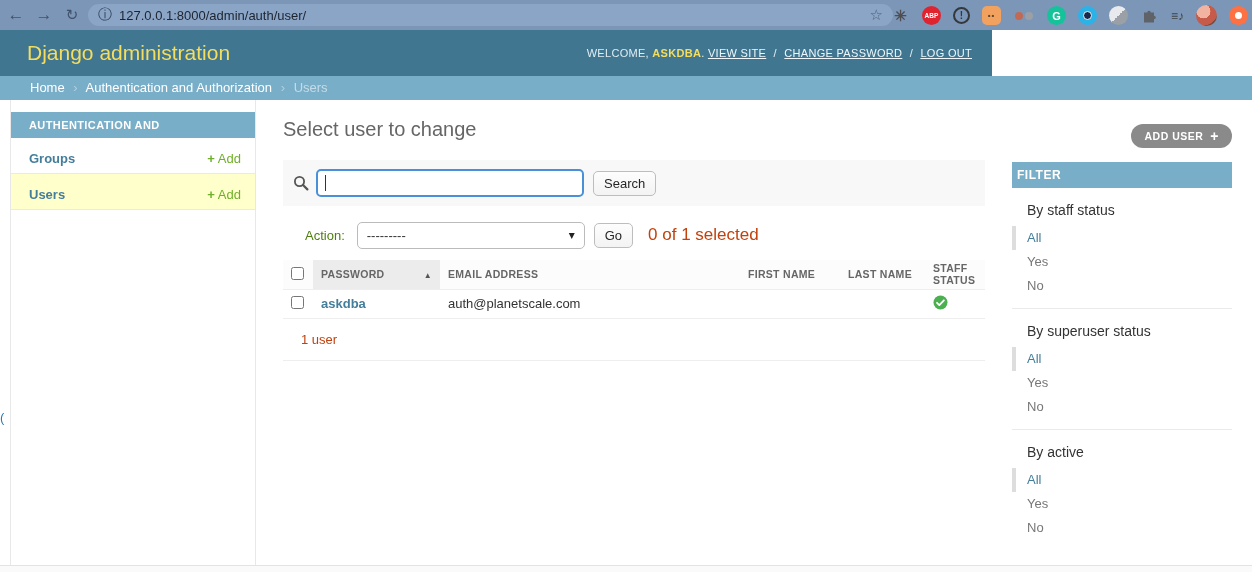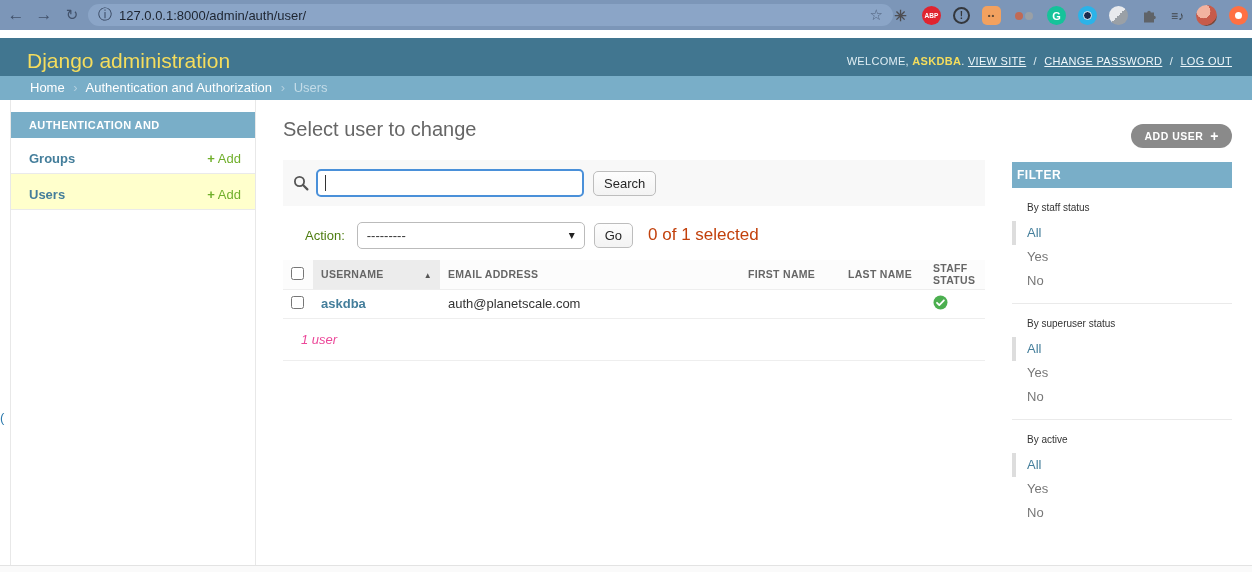--- a/index.html
+++ b/index.html
@@ -33,21 +33,21 @@
   .ext-eye { background:#2bb3e8; position:relative; }
   .eye-core { width:9px; height:9px; border-radius:50%; background:#1b2a4a; border:1.5px solid #e8f6ff; }
   .ext-orb { background:linear-gradient(135deg,#e8eaed 50%,#9aa0a6 50%); }
   .ext-puzzle svg { display:block; }
   .ext-playlist { color:#3f4348; font-size:12px; font-weight:bold; width:auto; }
   .ext-avatar { background:radial-gradient(circle at 35% 30%, #f2b3a0 0 35%, #c75b4a 36% 70%, #7d4a3c 71%); width:21px; height:21px; }
   .ext-red { background:#ff7043; position:relative; }
   .red-core { width:7px; height:7px; border-radius:50%; background:#fff; }
 
   
-  .admin-header { position:absolute; top:30px; left:0; width:1252px; height:46px; background:#417690;margin-top:8px; }
+  .admin-header { position:absolute; top:30px; left:0; width:992px; height:46px; background:#417690; }
   .site-title { position:absolute; left:27px; top:11px; color:#f5dd5d; font-size:21px; font-weight:400; cursor:pointer; }
   .user-tools { position:absolute; right:20px; top:17px; font-size:11px; color:#dfeef4; letter-spacing:.3px; }
   .user-tools .uname { color:#f5dd5d; font-weight:bold; }
   .user-tools a.tool-link { color:#eef7fb; text-decoration:underline; cursor:pointer; }
   .tool-sep { margin:0 4px; }
 
   
   .breadcrumbs { position:absolute; top:76px; left:0; width:1252px; height:24px; background:#79aec8;
                  color:#c4dce8; font-size:13px; line-height:24px; padding-left:30px; }
   .breadcrumbs .crumb-link { color:#fff; text-decoration:none; cursor:pointer; }
@@ -103,29 +103,29 @@
   .result-table th.sorted { background:#ececec; }
   .sort-caret { float:right; font-size:8px; color:#555; margin-top:3px; }
   .result-table td { height:29px; font-size:13px; color:#333; padding:0 8px; border-bottom:1px solid #eee; }
   .col-cb { width:30px; } .col-user { width:127px; } .col-email { width:300px; }
   .col-first { width:100px; } .col-last { width:85px; }
   .row-link { color:#447e9b; font-weight:bold; text-decoration:none; cursor:pointer; }
   input[type="checkbox"] { width:13px; height:13px; cursor:pointer; }
   .yes-icon { display:inline-block; vertical-align:middle; }
 
   .paginator { position:absolute; top:218px; left:0; width:702px; padding:14px 0 13px 18px;
-      font-size:13px; color:#ec4899; border-bottom:1px solid #eee;font-style:italic; }
+      font-size:13px; color:#c2410c; border-bottom:1px solid #eee; }
 
   
   .filter-panel { position:absolute; left:1012px; top:62px; width:220px; background:#fff; }
   .filter-header { height:26px; background:#79aec8; color:#fff; font-size:12px; font-weight:bold;
       letter-spacing:.5px; line-height:26px; padding-left:5px; }
   .filter-group { padding:14px 0 10px 0; }
   .filter-group + .filter-group { border-top:1px solid #eaeaea; }
-  .filter-group-title { color:#333; font-size:10px; padding-left:15px; margin-bottom:8px; }
+  .filter-group-title { color:#333; font-size:14px; padding-left:15px; margin-bottom:8px; }
   .filter-option { font-size:13px; line-height:24px; padding-left:15px; color:#777; cursor:pointer; }
   .filter-option a { color:#777; text-decoration:none;margin-top:24px; }
   .filter-option.selected { border-left:4px solid #ddd; padding-left:11px; }
   .filter-option.selected a { color:#447e9b; }
 
   .stray-glyph { position:absolute; left:0px; top:410px; color:#2e7bad; font-size:13px; }
   .footer-strip { position:absolute; bottom:0; left:0; width:1252px; height:7px; background:#fafafa;
       border-top:1px solid #e3e3e3; }
 </style>
 </head>
@@ -230,21 +230,21 @@
           <span class="select-chevron">▾</span>
         </div>
         <button class="btn-native go-btn">Go</button>
         <span class="action-status">0 of 1 selected</span>
       </div>
 
       <table class="result-table">
         <thead>
           <tr>
             <th class="col-cb"><input type="checkbox" style=""></th>
-            <th class="col-user sorted"><span>USERNAME</span><span class="sort-caret">▲</span></th>
+            <th class="col-user sorted"><span>PASSWORD</span><span class="sort-caret">▲</span></th>
             <th class="col-email">EMAIL ADDRESS</th>
             <th class="col-first">FIRST NAME</th>
             <th class="col-last">LAST NAME</th>
             <th>STAFF STATUS</th>
           </tr>
         </thead>
         <tbody>
           <tr>
             <td><input type="checkbox" style=""></td>
             <td><a class="row-link">askdba</a></td>

